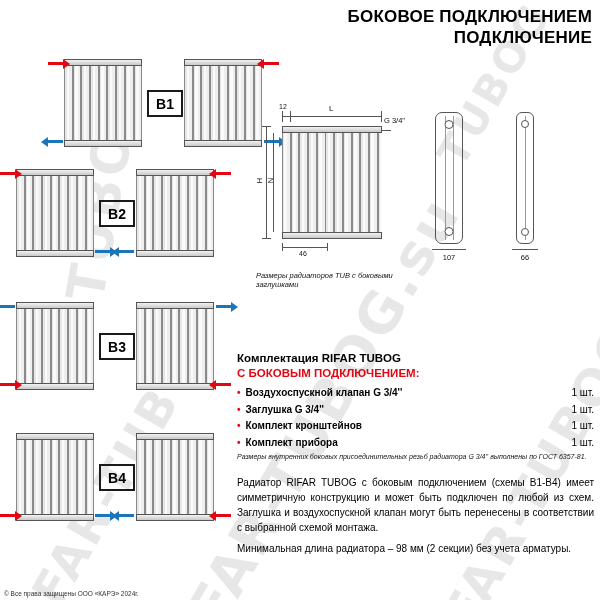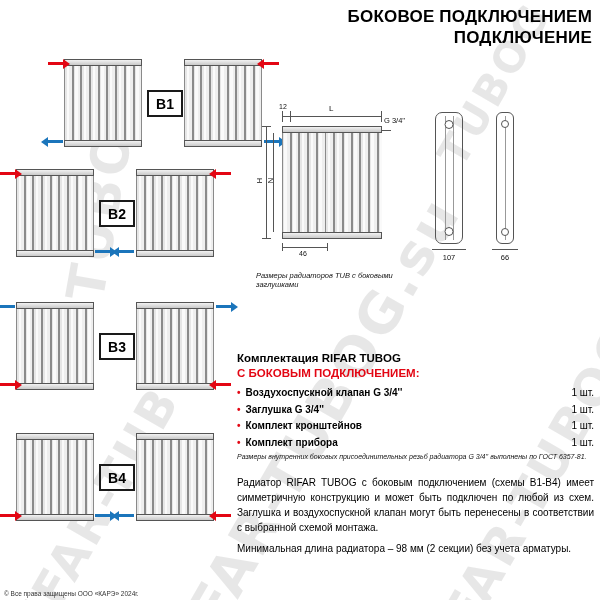--- a/index.html
+++ b/index.html
@@ -206,21 +206,21 @@
   <div class="sv-body" style="left:3px;width:28px;height:132px;">
     <div class="sv-line" style="left:33%;"></div>
     <div class="sv-line" style="left:66%;"></div>
     <div class="sv-hole" style="width:9px;height:9px;top:7px;"></div>
     <div class="sv-hole" style="width:9px;height:9px;top:114px;"></div>
   </div>
   <div class="sv-base" style="top:137px;"></div>
   <div class="sv-dim">107</div>
 </div>
 
-<div class="side-view" style="left:492px;width:26px;height:150px;">
+<div class="side-view" style="left:512px;width:26px;height:150px;">
   <div class="sv-body" style="left:4px;width:18px;height:132px;border-radius:6px;">
     <div class="sv-line" style="left:50%;"></div>
     <div class="sv-hole" style="width:8px;height:8px;top:7px;"></div>
     <div class="sv-hole" style="width:8px;height:8px;top:115px;"></div>
   </div>
   <div class="sv-base" style="top:137px;"></div>
   <div class="sv-dim">66</div>
 </div>
 
 <div class="info">

